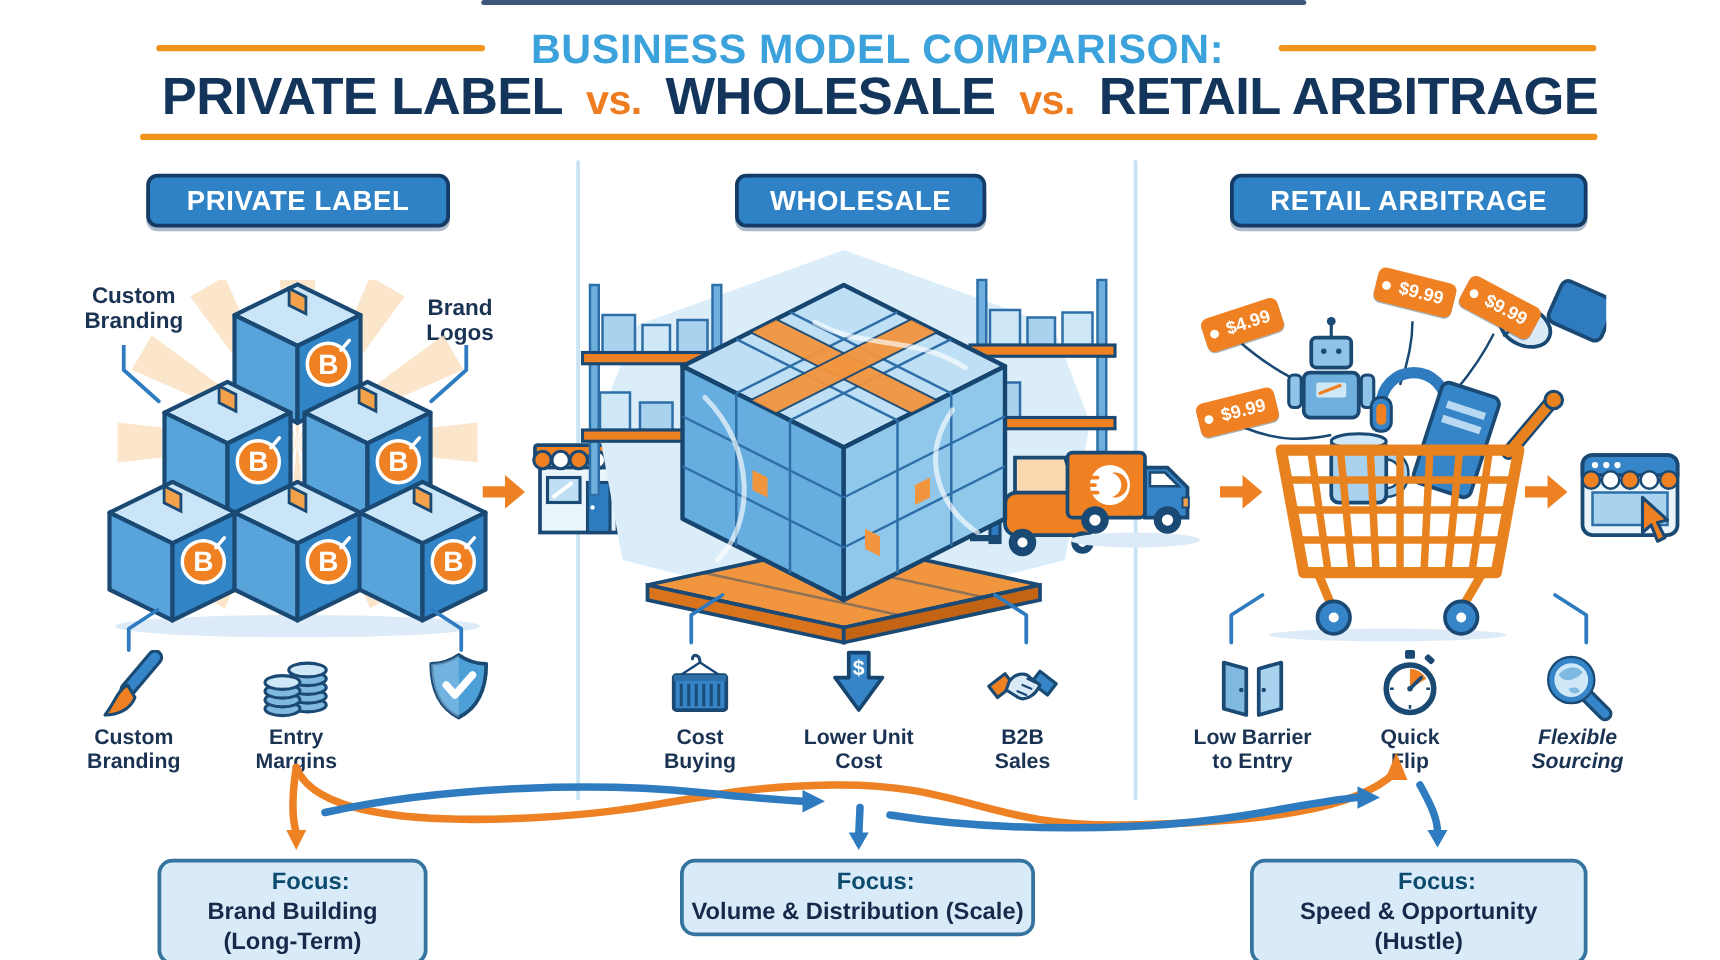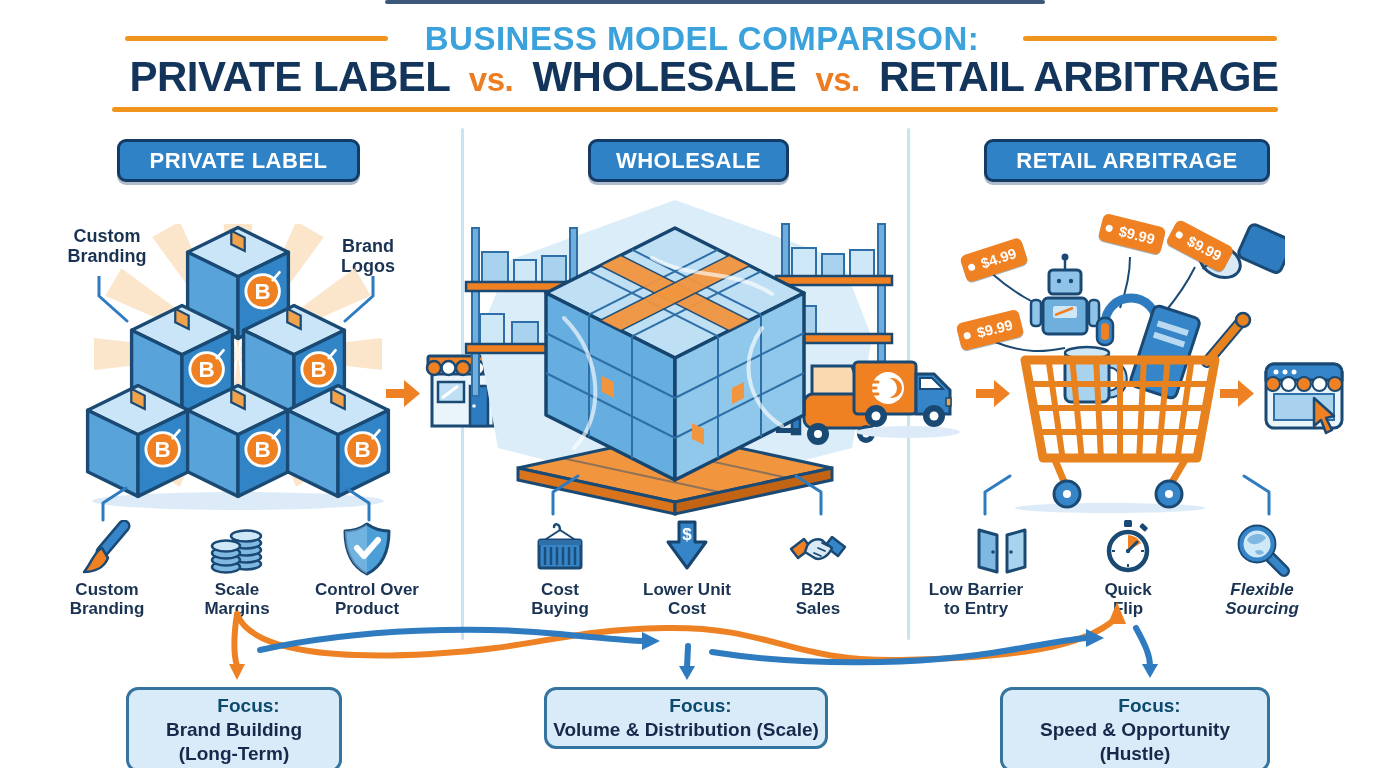--- a/index.html
+++ b/index.html
@@ -411,26 +411,25 @@
   <svg class="abs" style="left:1233px;top:520px;" width="58" height="58" viewBox="0 0 58 58">
     <line x1="37" y1="37" x2="51" y2="51" stroke="#1A4A74" stroke-width="12" stroke-linecap="round"></line>
     <line x1="37" y1="37" x2="51" y2="51" stroke="#3585C8" stroke-width="7" stroke-linecap="round"></line>
     <circle cx="24" cy="24" r="16" fill="#CFE8F8" stroke="#3585C8" stroke-width="5"></circle>
     <circle cx="24" cy="24" r="18.5" fill="none" stroke="#1A4A74" stroke-width="1.8"></circle>
     <path d="M14,20 C18,13 30,12 33,18 C29,23 19,28 14,20 Z" fill="#7FB8E0"></path>
     <path d="M22,31 C26,29 30,30 31,33 C27,36 23,35 22,31 Z" fill="#7FB8E0"></path>
   </svg>
 
   <div class="abs feat-label" style="left:57px;top:580px;width:100px;">Custom Branding</div>
-  <div class="abs feat-label" style="left:187px;top:580px;width:100px;">Scale Margins</div>
-  <div class="abs feat-label" style="left:301px;top:580px;width:132px;">Control Over Product</div>
+  <div class="abs feat-label" style="left:187px;top:580px;width:100px;">Entry Margins</div>
   <div class="abs feat-label" style="left:520px;top:580px;width:80px;">Cost Buying</div>
   <div class="abs feat-label" style="left:643px;top:580px;width:88px;">Lower Unit Cost</div>
   <div class="abs feat-label" style="left:783px;top:580px;width:70px;">B2B Sales</div>
-  <div class="abs feat-label" style="left:925px;top:580px;width:102px;">Low Barrier to Entry</div>
+  <div class="abs feat-label" style="left:951px;top:580px;width:102px;">Low Barrier to Entry</div>
   <div class="abs feat-label" style="left:1098px;top:580px;width:60px;">Quick Flip</div>
   <div class="abs feat-label" style="left:1217px;top:580px;width:90px;font-style:italic;">Flexible Sourcing</div>
 
   <svg class="abs" style="left:0;top:600px;" width="1376" height="100" viewBox="0 600 1376 100">
     <g fill="none" stroke-linecap="round">
       <path d="M237,614 C250,648 320,660 430,654 C540,648 560,630 665,628 C770,626 790,662 900,660 C1010,658 1085,648 1116,618" stroke="#EE8123" stroke-width="6"></path>
       <path d="M237,614 C233,640 234,656 237,666" stroke="#EE8123" stroke-width="6"></path>
       <path d="M260,650 C360,628 480,626 560,634 C600,638 620,640 642,641" stroke="#2E7BC0" stroke-width="6"></path>
       <path d="M688,646 L687,668" stroke="#2E7BC0" stroke-width="6"></path>
       <path d="M712,652 C800,666 920,666 1010,650 C1045,644 1065,640 1086,638" stroke="#2E7BC0" stroke-width="6"></path>

